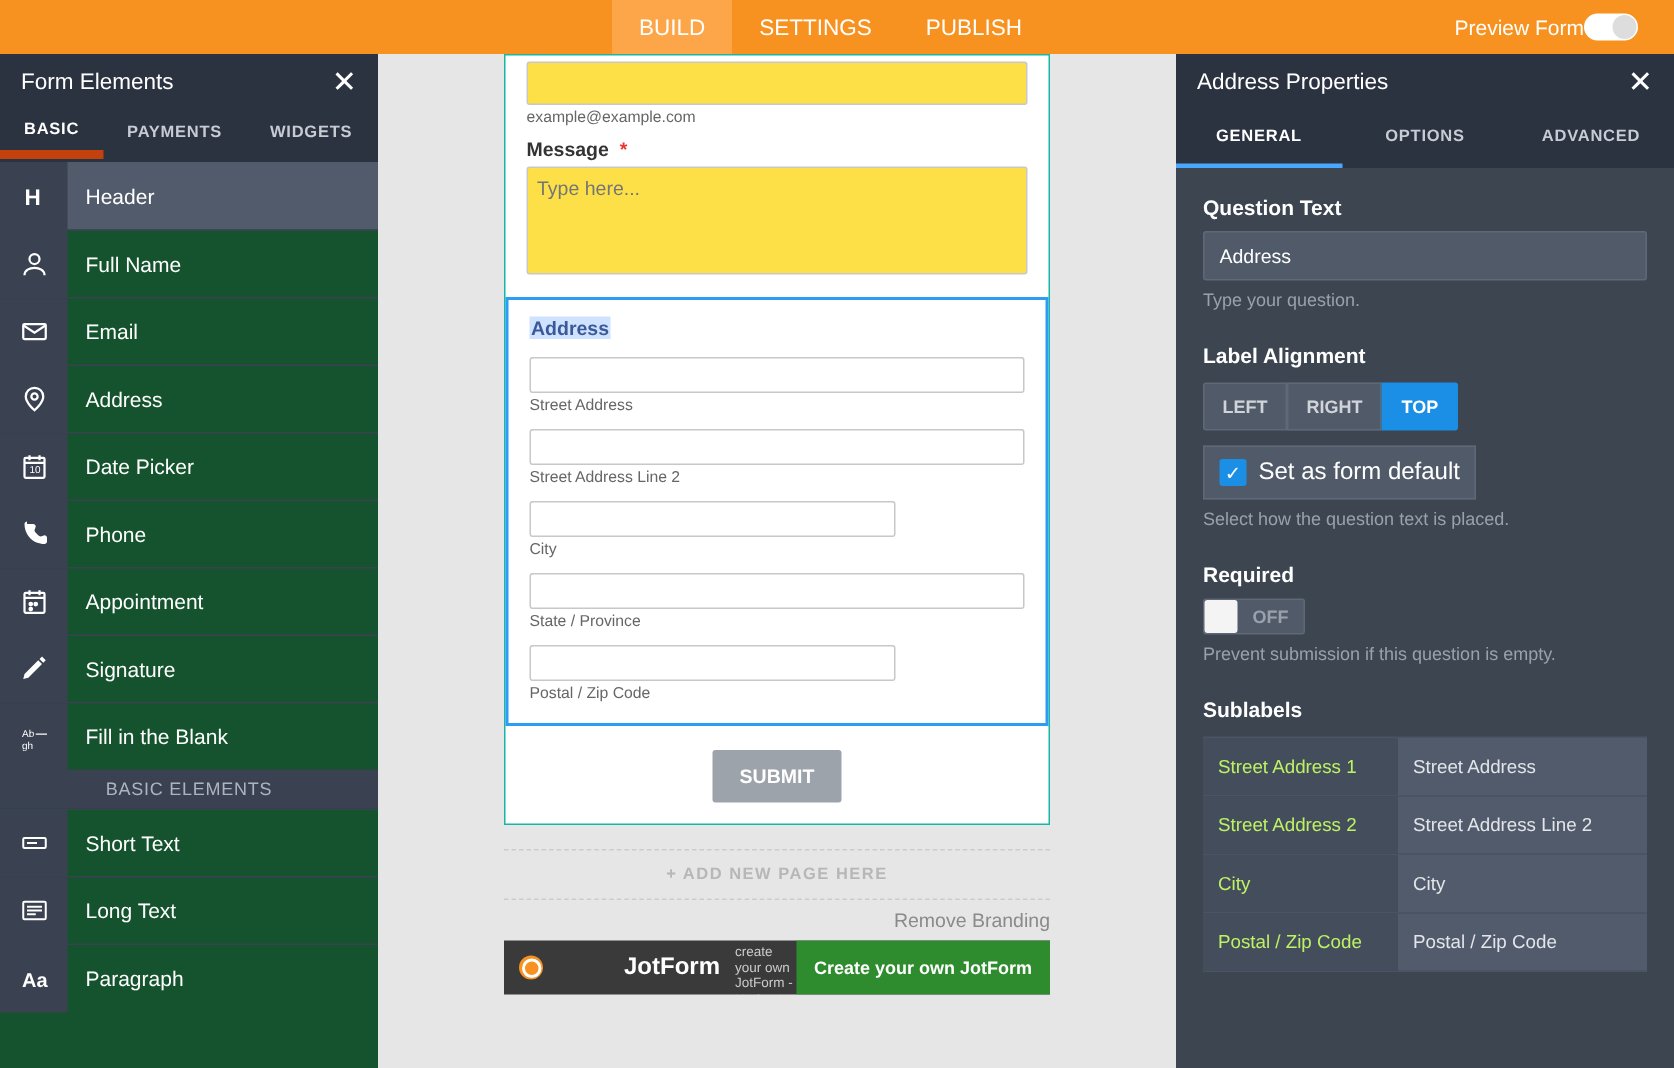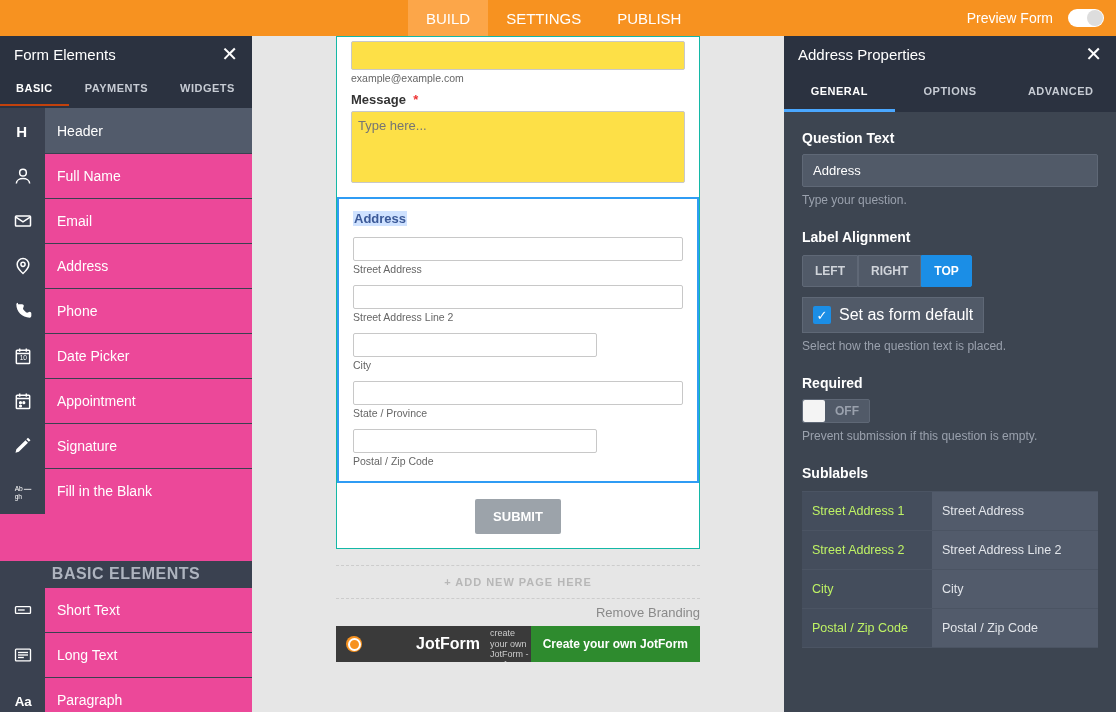--- a/index.html
+++ b/index.html
@@ -1,36 +1,36 @@
 <!DOCTYPE html>
 <html><head>
 <meta charset="utf-8">
 <style>
 * { box-sizing: border-box; margin: 0; padding: 0; font-family: -apple-system, BlinkMacSystemFont, "Segoe UI", Arial, sans-serif; }
 html, body { width: 1116px; height: 712px; overflow: hidden; background:#e6e6e6;}
 .topbar { height: 36px; background:#f79220; display:flex; align-items:center; color:#fff; position:relative; }
 .topbar .tabs { display:flex; margin-left:408px;}
 .topbar .tab { padding:0 18px; height:36px; display:flex; align-items:center; font-size:15px; font-weight:500; cursor:pointer;}
 .topbar .tab.active { background:#fca649; }
-.topbar .preview { position:absolute; right:12px; display:flex; align-items:center; gap:15px; font-size:14px;}
+.topbar .preview { position:absolute; right:24px; display:flex; align-items:center; gap:0; font-size:14px;}
 .toggle { width:36px; height:18px; border-radius:10px; background:#fff; position:relative;}
 .toggle .knob{ width:16px; height:16px; border-radius:50%; background:#ddd; position:absolute; top:1px; right:1px;}
 .middle { display:flex; height:676px;}
-.left-panel { width:252px; background:#ec4899; color:#fff; display:flex; flex-direction:column;}
+.left-panel { width:252px; background:#14532d; color:#fff; display:flex; flex-direction:column;}
 .lp-header{ height:36px; background:#2b3240; display:flex; align-items:center; padding:0 14px; font-size:15px;}
 .lp-header .close{ margin-left:auto; font-size:20px; cursor:pointer;}
 .lp-tabs{ display:flex; background:#2b3240; height:36px; border-bottom:2px solid #2b3240;}
 .lp-tab{ flex:0 0 auto; padding:0 16px; display:flex; align-items:center; font-size:11px; font-weight:600; color:#c7ccd4; cursor:pointer; letter-spacing:.5px; border-bottom:2px solid transparent;}
-.lp-tab.active{ color:#fff; border-bottom:2px solid #c2410c;}
+.lp-tab.active{ color:#fff; border-bottom:6px solid #c2410c;}
 .elements{ flex:1; overflow:hidden;}
 .el-item{ height:45px; display:flex; align-items:center; border-top:1px solid #3a4150; cursor:pointer; font-size:14px;}
 .el-item .icon-box{width:45px; display:flex; align-items:center; justify-content:center; background:#3a4150; height:45px;}
 .el-item .lbl{ padding-left:12px;}
 .el-item:first-child{ background:#525b6b; border-top:none;}
-.section-divider{ height:26px; background:#3a4150; color:#aeb4bf; font-size:16px; font-weight:700; display:flex; align-items:center; justify-content:center; letter-spacing:.5px;margin-top:48px;}
+.section-divider{ height:26px; background:#3a4150; color:#aeb4bf; font-size:12px; font-weight:400; display:flex; align-items:center; justify-content:center; letter-spacing:.5px;}
 .canvas{ flex:1; background:#e6e6e6; display:flex; flex-direction:column; align-items:center; overflow:hidden; position:relative; padding:0;}
 .form-card{ width:364px; background:#fff; border:1px solid #14b8a6; padding:0 14px 14px 14px; margin-top:0; position:relative;}
 .field-label{ font-size:13px; font-weight:700; color:#333; margin-top:8px;}
 .req{ color:#e33;}
 .text-input, .textarea{ width:100%; border:1px solid #c8c8c8; border-radius:2px; padding:6px; font-size:13px; margin-top:4px; background:#fde047;}
 .textarea{ height:72px; resize:none; position:relative;}
 .sublabel{ font-size:10.5px; color:#666; margin-top:2px;}
 .address-box{ border:2px solid #2f9cf4; margin:10px -14px 0 -14px; padding:10px 14px 14px 14px;}
 .address-box .addr-title{ font-size:13px; font-weight:700; color:#3b5998; background:#cfe2ff; display:inline; padding:0 1px;}
 .addr-field input{ width:100%; height:24px; border:1px solid #c8c8c8; border-radius:2px; margin-top:10px;}
@@ -131,35 +131,35 @@
           <div class="icon-box">
             <svg width="20" height="20" viewBox="0 0 24 24" fill="none" stroke="#fff" stroke-width="1.8">
               <path d="M12 21s-7-6-7-11a7 7 0 0 1 14 0c0 5-7 11-7 11z"></path>
               <circle cx="12" cy="10" r="2.5"></circle>
             </svg>
           </div>
           <span class="lbl">Address</span>
         </div>
         <div class="el-item">
           <div class="icon-box">
-            <svg width="20" height="20" viewBox="0 0 24 24" fill="#fff">
-              <path d="M6 2c-1 0-2 1-2 2 0 9 7 16 16 16 1 0 2-1 2-2v-3c0-1-1-2-2-2l-3 1c-1 0-2-1-3-2s-2-2-2-3l1-3c0-1-1-2-2-2H6z"></path>
-            </svg>
-          </div>
-          <span class="lbl">Phone</span>
-        </div>
-        <div class="el-item">
-          <div class="icon-box">
             <svg width="20" height="20" viewBox="0 0 24 24" fill="none" stroke="#fff" stroke-width="1.8">
               <rect x="4" y="5" width="16" height="16" rx="1"></rect>
               <path d="M4 9h16M8 3v4M16 3v4"></path>
               <text x="8" y="17" font-size="8" fill="#fff" stroke="none">10</text>
             </svg>
           </div>
           <span class="lbl">Date Picker</span>
+        </div>
+        <div class="el-item">
+          <div class="icon-box">
+            <svg width="20" height="20" viewBox="0 0 24 24" fill="#fff">
+              <path d="M6 2c-1 0-2 1-2 2 0 9 7 16 16 16 1 0 2-1 2-2v-3c0-1-1-2-2-2l-3 1c-1 0-2-1-3-2s-2-2-2-3l1-3c0-1-1-2-2-2H6z"></path>
+            </svg>
+          </div>
+          <span class="lbl">Phone</span>
         </div>
         <div class="el-item">
           <div class="icon-box">
             <svg width="20" height="20" viewBox="0 0 24 24" fill="none" stroke="#fff" stroke-width="1.8">
               <rect x="4" y="5" width="16" height="16" rx="1"></rect>
               <path d="M4 9h16M8 3v4M16 3v4"></path>
               <circle cx="9" cy="14" r="1" fill="#fff"></circle>
               <circle cx="13" cy="14" r="1" fill="#fff"></circle>
               <circle cx="9" cy="18" r="1" fill="#fff"></circle>
             </svg>

